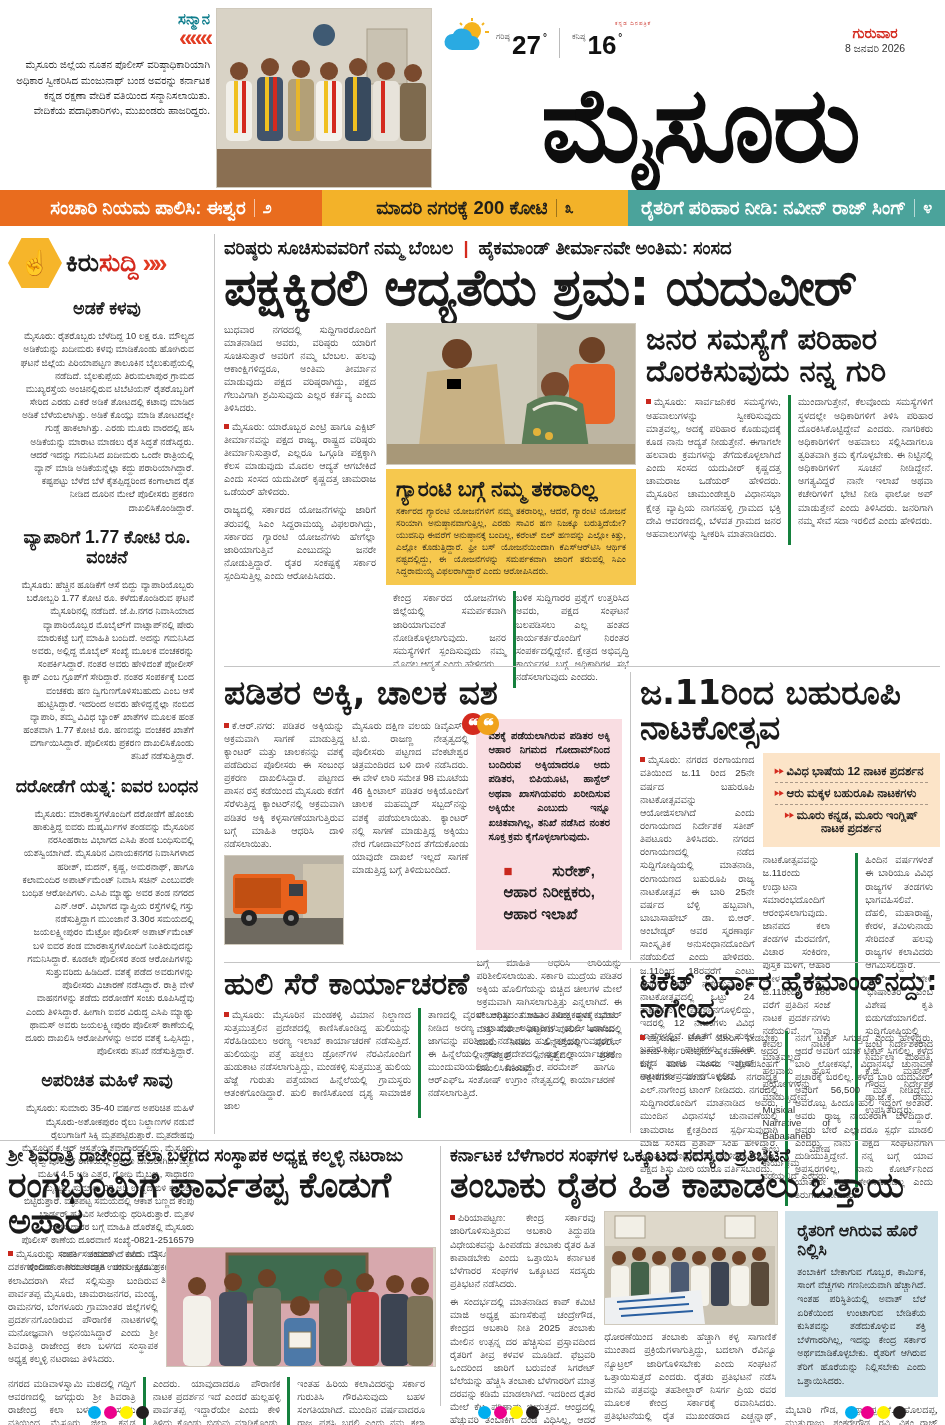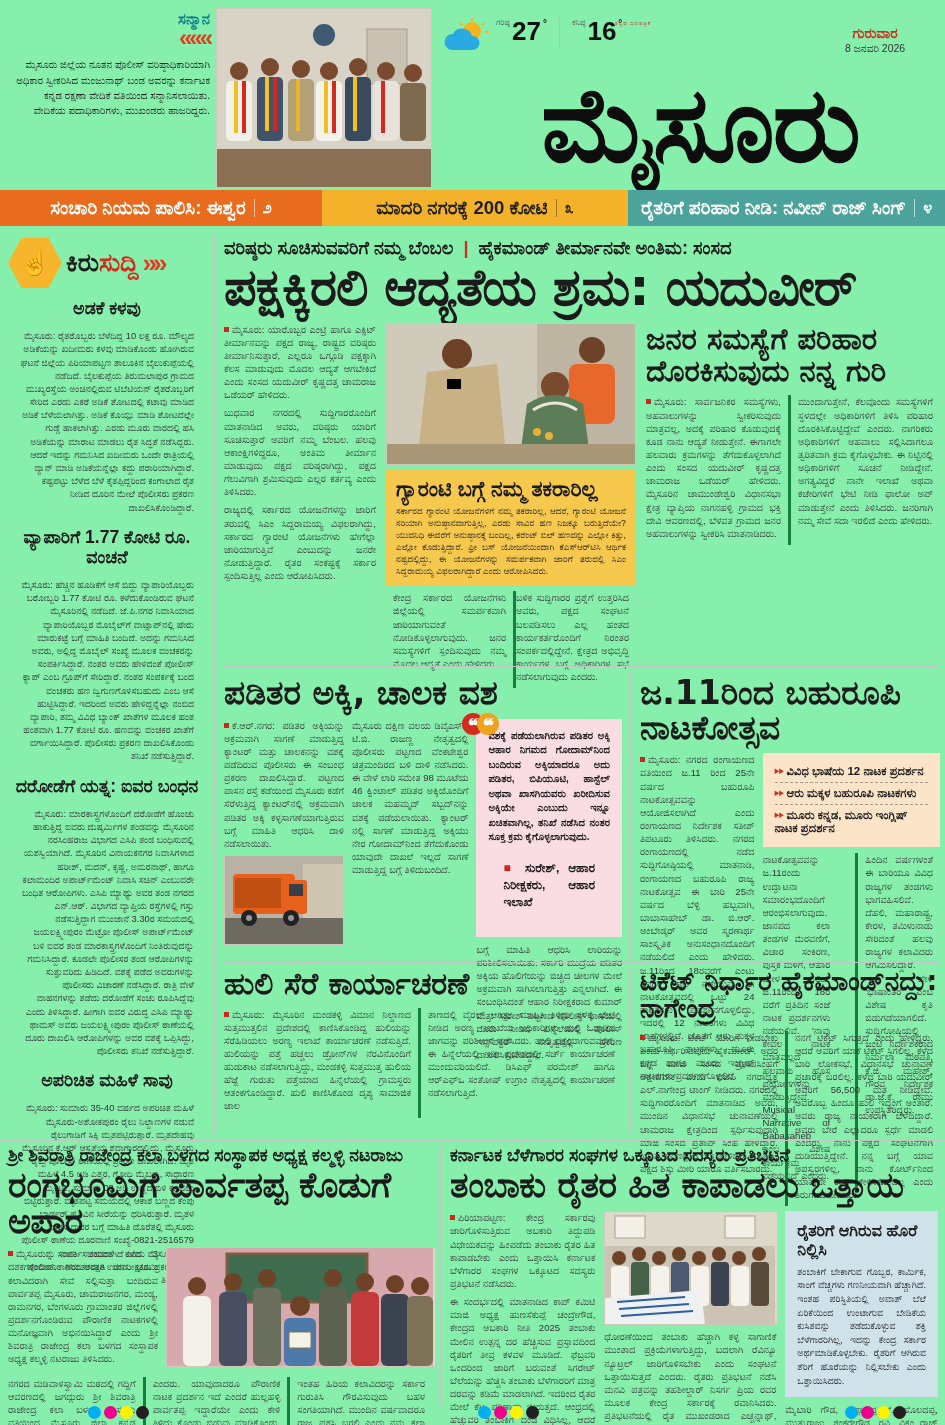--- a/index.html
+++ b/index.html
@@ -1,33 +1,33 @@
 <!DOCTYPE html>
 <html lang="kn"><head>
 <meta charset="utf-8">
 <style>
   html,body{margin:0;padding:0;background:#9a9a9a;}
-  #page{position:relative;width:945px;height:1425px;margin:0 auto;background:#86efac;
+  #page{position:relative;width:945px;height:1425px;margin:0 auto;background:#ffffff;
         font-family:"Liberation Sans",sans-serif;color:#1b1b1b;overflow:hidden;}
   .abs{position:absolute;}
   
   .body{font-size:9.6px;line-height:1.37;text-align:justify;margin:0 0 5px;color:#333;}
   .dl::before{content:"";display:inline-block;width:5px;height:5px;background:#c9281e;
               margin-right:3px;vertical-align:1px;}
   .cols{display:flex;}
   .cols .c{flex:1;min-width:0;padding:0 7px;}
   .cols .c+.c{border-left:3px solid #15803d;}
   .rule-v{width:1px;background:#c4c4c4;}
   .rule-h{height:1px;background:#c4c4c4;}
   
   .sanman-label{color:#0e7d8c;font-weight:bold;font-size:15px;text-align:right;}
   .chev-left{color:#e23c23;font-size:24px;font-weight:800;text-align:right;line-height:.8;letter-spacing:-3px;}
   .top-caption{font-size:10.2px;line-height:1.5;text-align:right;color:#222;}
   .photo-frame{background:#ded8cb;overflow:hidden;border:1px solid #cfc9bc;}
-  .weather{display:flex;align-items:flex-start;gap:6px;}
+  .weather{display:flex;align-items:flex-end;gap:6px;}
   .temp-block{display:flex;align-items:flex-start;gap:2px;}
   .temp-lbl{font-size:8px;color:#555;}
   .temp-val{font-size:26px;font-weight:800;color:#111;line-height:1;}
   .deg{font-size:10px;font-weight:800;vertical-align:top;}
   .temp-sep{width:1px;height:30px;background:#bbb;margin:0 6px;}
   .brand{font-size:34px;font-weight:800;color:#0e7d8c;letter-spacing:-1px;line-height:1;}
   .brand .o{display:inline-block;width:22px;height:22px;background:#e8611c;border-radius:50%;
             position:relative;vertical-align:-2px;}
   .brand .o::after{content:"";position:absolute;left:7px;top:4px;width:8px;height:13px;background:#fff;
             clip-path:polygon(20% 0,80% 10%,100% 45%,55% 100%,25% 70%,0 35%);}
@@ -60,25 +60,25 @@
   .capbox p{margin:0;font-size:8.8px;line-height:1.38;text-align:justify;}
   
   .h-mid{font-size:33px;font-weight:800;line-height:1.05;margin:0 0 8px;font-family:"DejaVu Sans",sans-serif;}
   .quotebox{background:#f9dde2;padding:10px 12px;position:relative;}
   .quotebox .qmarks{position:absolute;left:-14px;top:-6px;}
   .qc{display:inline-block;width:22px;height:22px;border-radius:50%;color:#fff;font-size:15px;
       text-align:center;line-height:22px;font-weight:800;}
   .qc1{background:#d42a1e;}
   .qc2{background:#f0a21c;margin-left:-7px;}
   .quotebox p{margin:0 0 5px;font-size:10px;font-weight:700;line-height:1.45;text-align:justify;}
-  .quotebox .attr{font-size:12px;font-weight:800;margin:15px;}
+  .quotebox .attr{font-size:15px;font-weight:800;margin:15px;}
   .quotebox .attr::before{content:"■ ";color:#c9281e;}
   .bulletbox{background:#fce4c8;padding:8px 12px;}
   .bulletbox .b{font-size:11.5px;font-weight:700;padding:4px 0;border-bottom:1px dashed #a98;}
-  .bulletbox .b:last-child{border-bottom:none;}
+  .bulletbox .b:last-child{border-bottom:none;text-align:center;}
   .bulletbox .b::before{content:"▸▸ ";color:#d42a1e;}
   
   .kicker2{font-size:17.5px;font-weight:800;line-height:1.1;margin:0 0 2px;}
   .h-bot{font-size:35px;font-weight:800;line-height:1.03;margin:0 0 8px;letter-spacing:-.5px;
          font-family:"DejaVu Sans",sans-serif;}
   .bluebox{background:#cfe2ea;padding:10px 12px;}
   .bluebox h4{margin:0 0 5px;font-size:16px;font-weight:800;line-height:1.2;}
   .bluebox p{margin:0;font-size:9.4px;line-height:1.45;text-align:justify;}
   .cmyk{display:flex;gap:3px;}
   .cmyk i{width:13px;height:13px;border-radius:50%;display:block;}
@@ -210,22 +210,22 @@
     <div class="kicker">
       <span>ವರಿಷ್ಠರು ಸೂಚಿಸುವವರಿಗೆ ನಮ್ಮ ಬೆಂಬಲ</span>
       <span class="bar">|</span>
       <span>ಹೈಕಮಾಂಡ್ ತೀರ್ಮಾನವೇ ಅಂತಿಮ: ಸಂಸದ</span>
     </div>
     <h1 class="h-lead">ಪಕ್ಷಕ್ಕಿರಲಿ ಆದ್ಯತೆಯ ಶ್ರಮ: ಯದುವೀರ್</h1>
 
     <div style="display:flex;gap:10px;">
 
       <div style="flex:0 0 152px;">
+        <p class="body">ಬುಧವಾರ ನಗರದಲ್ಲಿ ಸುದ್ದಿಗಾರರೊಂದಿಗೆ ಮಾತನಾಡಿದ ಅವರು, ವರಿಷ್ಠರು ಯಾರಿಗೆ ಸೂಚಿಸುತ್ತಾರೆ ಅವರಿಗೆ ನಮ್ಮ ಬೆಂಬಲ. ಹಲವು ಆಕಾಂಕ್ಷಿಗಳಿದ್ದರೂ, ಅಂತಿಮ ತೀರ್ಮಾನ ಮಾಡುವುದು ಪಕ್ಷದ ವರಿಷ್ಠರಾಗಿದ್ದು, ಪಕ್ಷದ ಗೆಲುವಿಗಾಗಿ ಶ್ರಮಿಸುವುದು ಎಲ್ಲರ ಕರ್ತವ್ಯ ಎಂದು ತಿಳಿಸಿದರು.</p>
         <p class="body"><span class="dl"></span><span>ಮೈಸೂರು: ಯಾರೊಬ್ಬರ ಎಂಟ್ರಿ ಹಾಗೂ ಎಕ್ಸಿಟ್ ತೀರ್ಮಾನವನ್ನು ಪಕ್ಷದ ರಾಜ್ಯ, ರಾಷ್ಟ್ರದ ವರಿಷ್ಠರು ತೀರ್ಮಾನಿಸುತ್ತಾರೆ, ಎಲ್ಲರೂ ಒಗ್ಗೂಡಿ ಪಕ್ಷಕ್ಕಾಗಿ ಕೆಲಸ ಮಾಡುವುದು ಮೊದಲ ಆದ್ಯತೆ ಆಗಬೇಕಿದೆ ಎಂದು ಸಂಸದ ಯದುವೀರ್ ಕೃಷ್ಣದತ್ತ ಚಾಮರಾಜ ಒಡೆಯರ್ ಹೇಳಿದರು.</span></p>
-        <p class="body">ಬುಧವಾರ ನಗರದಲ್ಲಿ ಸುದ್ದಿಗಾರರೊಂದಿಗೆ ಮಾತನಾಡಿದ ಅವರು, ವರಿಷ್ಠರು ಯಾರಿಗೆ ಸೂಚಿಸುತ್ತಾರೆ ಅವರಿಗೆ ನಮ್ಮ ಬೆಂಬಲ. ಹಲವು ಆಕಾಂಕ್ಷಿಗಳಿದ್ದರೂ, ಅಂತಿಮ ತೀರ್ಮಾನ ಮಾಡುವುದು ಪಕ್ಷದ ವರಿಷ್ಠರಾಗಿದ್ದು, ಪಕ್ಷದ ಗೆಲುವಿಗಾಗಿ ಶ್ರಮಿಸುವುದು ಎಲ್ಲರ ಕರ್ತವ್ಯ ಎಂದು ತಿಳಿಸಿದರು.</p>
         <p class="body">ರಾಜ್ಯದಲ್ಲಿ ಸರ್ಕಾರದ ಯೋಜನೆಗಳನ್ನು ಜಾರಿಗೆ ತರುವಲ್ಲಿ ಸಿಎಂ ಸಿದ್ದರಾಮಯ್ಯ ವಿಫಲರಾಗಿದ್ದು, ಸರ್ಕಾರದ ಗ್ಯಾರಂಟಿ ಯೋಜನೆಗಳು ಹೇಗೆಲ್ಲಾ ಜಾರಿಯಾಗುತ್ತಿವೆ ಎಂಬುದನ್ನು ಜನರೇ ನೋಡುತ್ತಿದ್ದಾರೆ. ರೈತರ ಸಂಕಷ್ಟಕ್ಕೆ ಸರ್ಕಾರ ಸ್ಪಂದಿಸುತ್ತಿಲ್ಲ ಎಂದು ಆರೋಪಿಸಿದರು.</p>
       </div>
 
       <div style="flex:0 0 248px;">
         <div class="photo-frame" style="width:248px;height:140px;">
           <svg width="248" height="140" viewBox="0 0 248 140">
             <rect width="248" height="140" fill="#cfcaba"></rect>
             <rect x="150" y="0" width="98" height="140" fill="#bdb5a2"></rect>
             <circle cx="205" cy="26" r="13" fill="#6e4226"></circle>
               <rect x="182" y="40" width="46" height="60" rx="8" fill="#e8672a"></rect>

